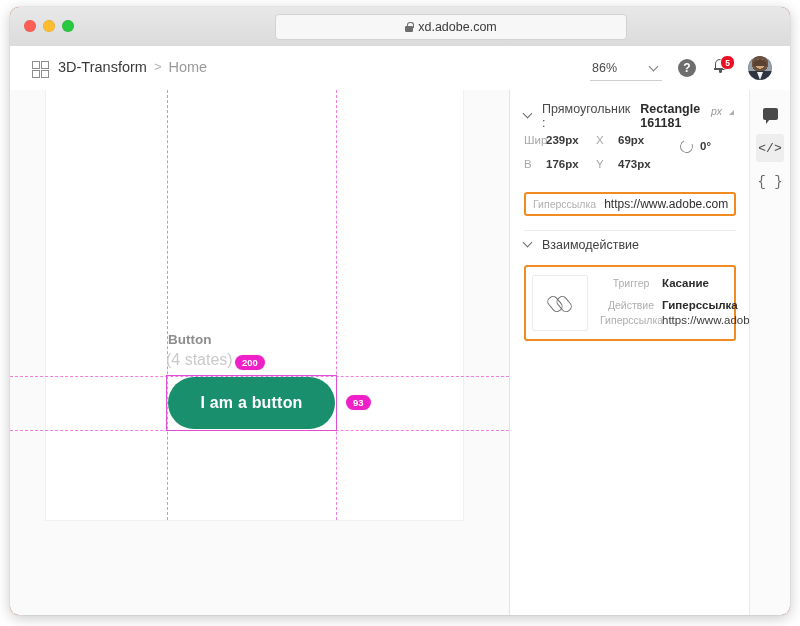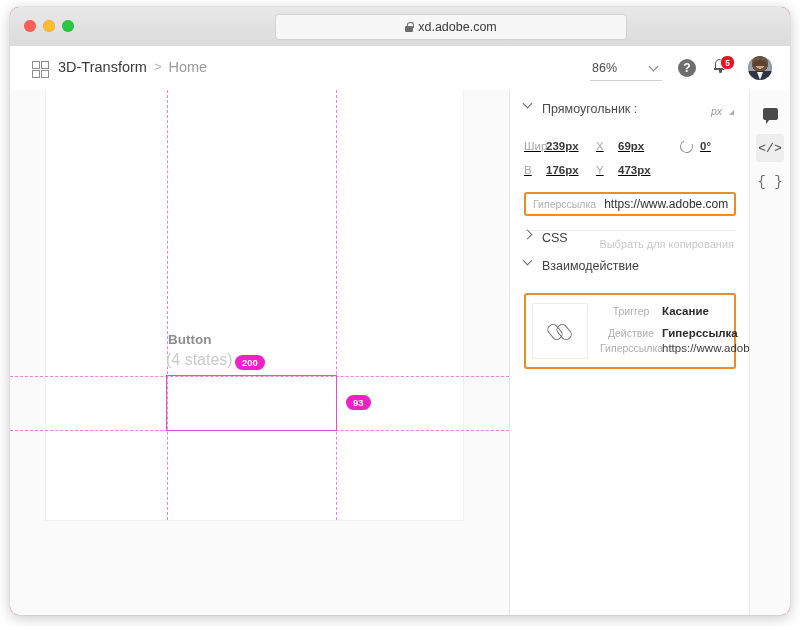--- a/index.html
+++ b/index.html
@@ -138,39 +138,39 @@
   }
   #badge-w{left:225px;top:265px;}
   #badge-h{left:336px;top:305px;}
 
   
   #panel{
     position:absolute;left:500px;top:83px;right:40px;bottom:0;
     background:#ffffff;padding:0 14px;box-sizing:border-box;overflow:hidden;
   }
   .sec-head{
-    display:flex;gap:10px;height:28px;font-size:12.5px;color:#3f3f3f;
+    display:flex;align-items:center;gap:10px;height:28px;font-size:12.5px;color:#3f3f3f;
   }
   .caret{width:8px;height:8px;flex:none;}
   .caret.down:before{
     content:"";display:block;width:6px;height:6px;margin-top:-2px;
     border-left:1.4px solid #6a6a6a;border-bottom:1.4px solid #6a6a6a;transform:rotate(-45deg);
   }
   .caret.right:before{
     content:"";display:block;width:6px;height:6px;margin-left:0;
     border-right:1.4px solid #6a6a6a;border-top:1.4px solid #6a6a6a;transform:rotate(45deg);
   }
   #layer-row{margin-top:12px;position:relative;}
   #layer-type{color:#4a4a4a;}
   #layer-name{font-weight:bold;color:#2c2c2c;}
   #unit{position:absolute;right:14px;top:3px;font-size:10.5px;color:#9a9a9a;font-style:italic;}
   #unit-caret{position:absolute;right:2px;top:8px;width:0;height:0;
     border-left:5px solid transparent;border-bottom:5px solid #b0b0b0;}
 
-  .mrow{display:flex;align-items:center;height:24px;font-size:11.5px;text-decoration:underline;}
+  .mrow{display:flex;height:24px;font-size:11.5px;}
   .mrow .k{color:#a7a7a7;width:16px;flex:none;}
   .mrow .v{color:#3a3a3a;font-weight:bold;}
   .cell1{width:72px;display:flex;gap:6px;}
   .cell2{width:84px;display:flex;gap:6px;}
   .cell3{display:flex;gap:7px;align-items:center;}
   .rot-ico{width:11px;height:11px;border:1.4px solid #8e8e8e;border-radius:50%;
     border-top-color:transparent;transform:rotate(20deg);}
   #metrics{margin-top:4px;}
 
   #link-row{
@@ -282,31 +282,33 @@
 
     <div class="vguide" style="left:157px"></div>
     <div class="vguide" style="left:326px"></div>
     <div class="hguide" style="top:286px"></div>
     <div class="hguide" style="top:340px"></div>
 
     <div id="lbl-button">Button</div>
     <div id="lbl-states">(4 states)</div>
 
     <div id="selbox"></div>
+    <div id="xd-button">I am a button</div>
 
     <div class="badge" id="badge-w">200</div>
     <div class="badge" id="badge-h">93</div>
 
   </div>
 
   <div id="panel">
 
     <div class="sec-head" id="layer-row">
       <span class="caret down"></span>
       <span id="layer-type">Прямоугольник :</span>
+      <span id="layer-name">Rectangle 161181</span>
       <span id="unit">px</span>
       <span id="unit-caret"></span>
     </div>
 
     <div id="metrics">
       <div class="mrow">
         <span class="cell1">
           <span class="k">Шир</span>
           <span class="v">239px</span>
         </span>
@@ -332,25 +334,20 @@
     </div>
 
     <div id="link-row">
       <span id="link-label">Гиперссылка</span>
       <span id="link-url">https://www.adobe.com</span>
     </div>
 
     <div id="divider"></div>
 
 
-    <div class="sec-head" id="sec-css">
-      <span class="caret right"></span>
-      <span>CSS</span>
-      <span id="css-hint">Выбрать для копирования</span>
-    </div>
 
     <div class="sec-head" id="sec-inter">
       <span class="caret down"></span>
       <span>Взаимодействие</span>
     </div>
 
     <div id="interaction-card">
       <div id="link-thumb">
         <span id="chain-icon">
             <i></i>

